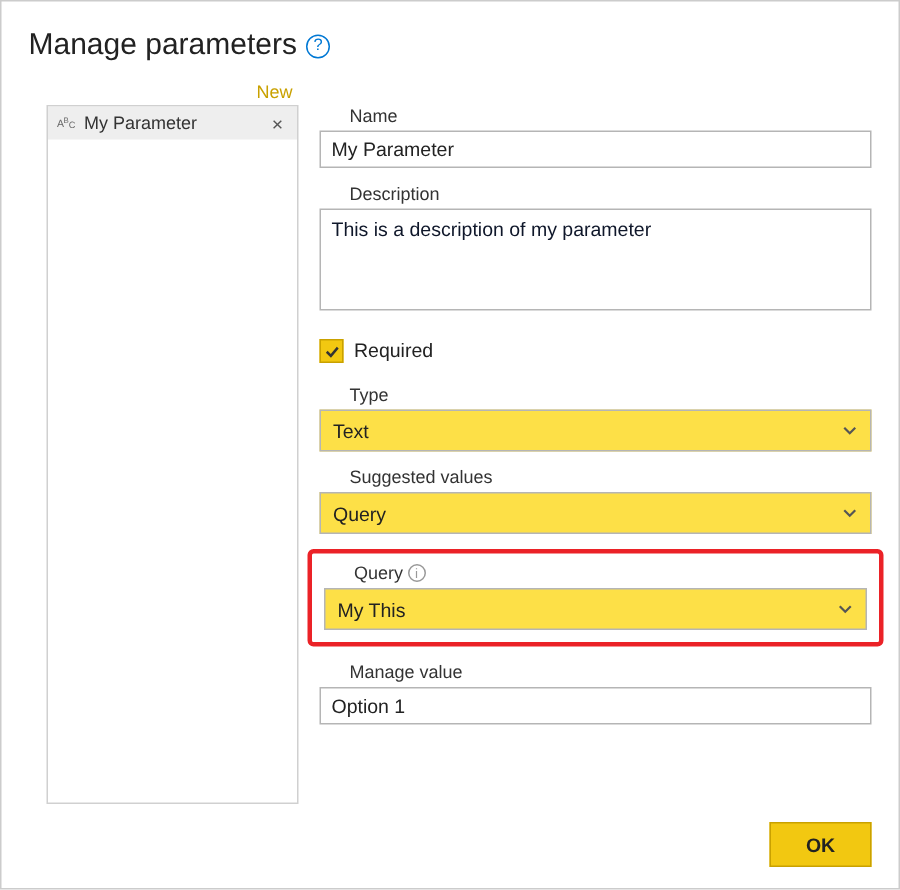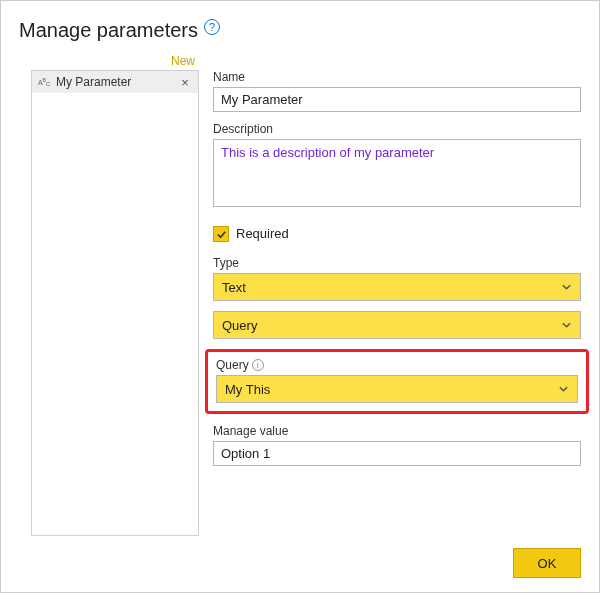--- a/index.html
+++ b/index.html
@@ -14,20 +14,21 @@
       position: relative;
     }
     .dialog {
       padding: 18px 18px 14px 18px;
       height: 100%;
       display: flex;
       flex-direction: column;
     }
     .header {
       display: flex;
+      align-items: center;
       gap: 6px;
       margin-bottom: 10px;
     }
     .title {
       font-size: 20px;
       font-weight: 400;
       color: #222;
     }
     .help-icon {
       width: 16px; height: 16px;
@@ -101,37 +102,38 @@
       gap: 10px;
       padding-top: 18px;
     }
     .field-label {
       font-size: 12px;
       color: #333;
       margin-bottom: 3px;
       display: flex;
       align-items: center;
       gap: 3px;
+      margin-left: 20px;
     }
     .text-input {
       width: 100%;
       border: 1px solid #b5b5b5;
       font-family: inherit;
       font-size: 13px;
       padding: 4px 7px;
       color: #222;
       background: #fff;
     }
     .textarea {
       width: 100%;
       border: 1px solid #b5b5b5;
       font-family: inherit;
       font-size: 13px;
       padding: 5px 7px;
-      color: #6d28d9;
+      color: #0f172a;
       resize: none;
       height: 68px;
       background: #fff;
     }
     .checkbox-row {
       display: flex;
       align-items: flex-start;
       gap: 7px;
       margin-top: 6px;
       margin-bottom: 4px;
@@ -194,20 +196,21 @@
       min-width: 68px;
       height: 30px;
       font-family: inherit;
       font-size: 13px;
       border: 1px solid #b5b5b5;
       background: #fff;
       cursor: pointer;
       display: inline-flex;
       align-items: center;
       justify-content: center;
+      font-weight: bold;
     }
     .btn-primary {
       background: #f2c811;
       border: 1px solid #c9a100;
       color: #222;
     }
   </style>
 </head>
 <body>
 
@@ -265,20 +268,21 @@
           <span>Text</span>
           <span class="chevron">
               <svg viewBox="0 0 12 12">
                 <path d="M2 4 L6 8 L10 4"></path>
               </svg>
             </span>
         </div>
       </div>
 
       <div>
+        <div class="field-label">Suggested values</div>
         <div class="select">
           <span>Query</span>
           <span class="chevron">
               <svg viewBox="0 0 12 12">
                 <path d="M2 4 L6 8 L10 4"></path>
               </svg>
             </span>
         </div>
       </div>
 

